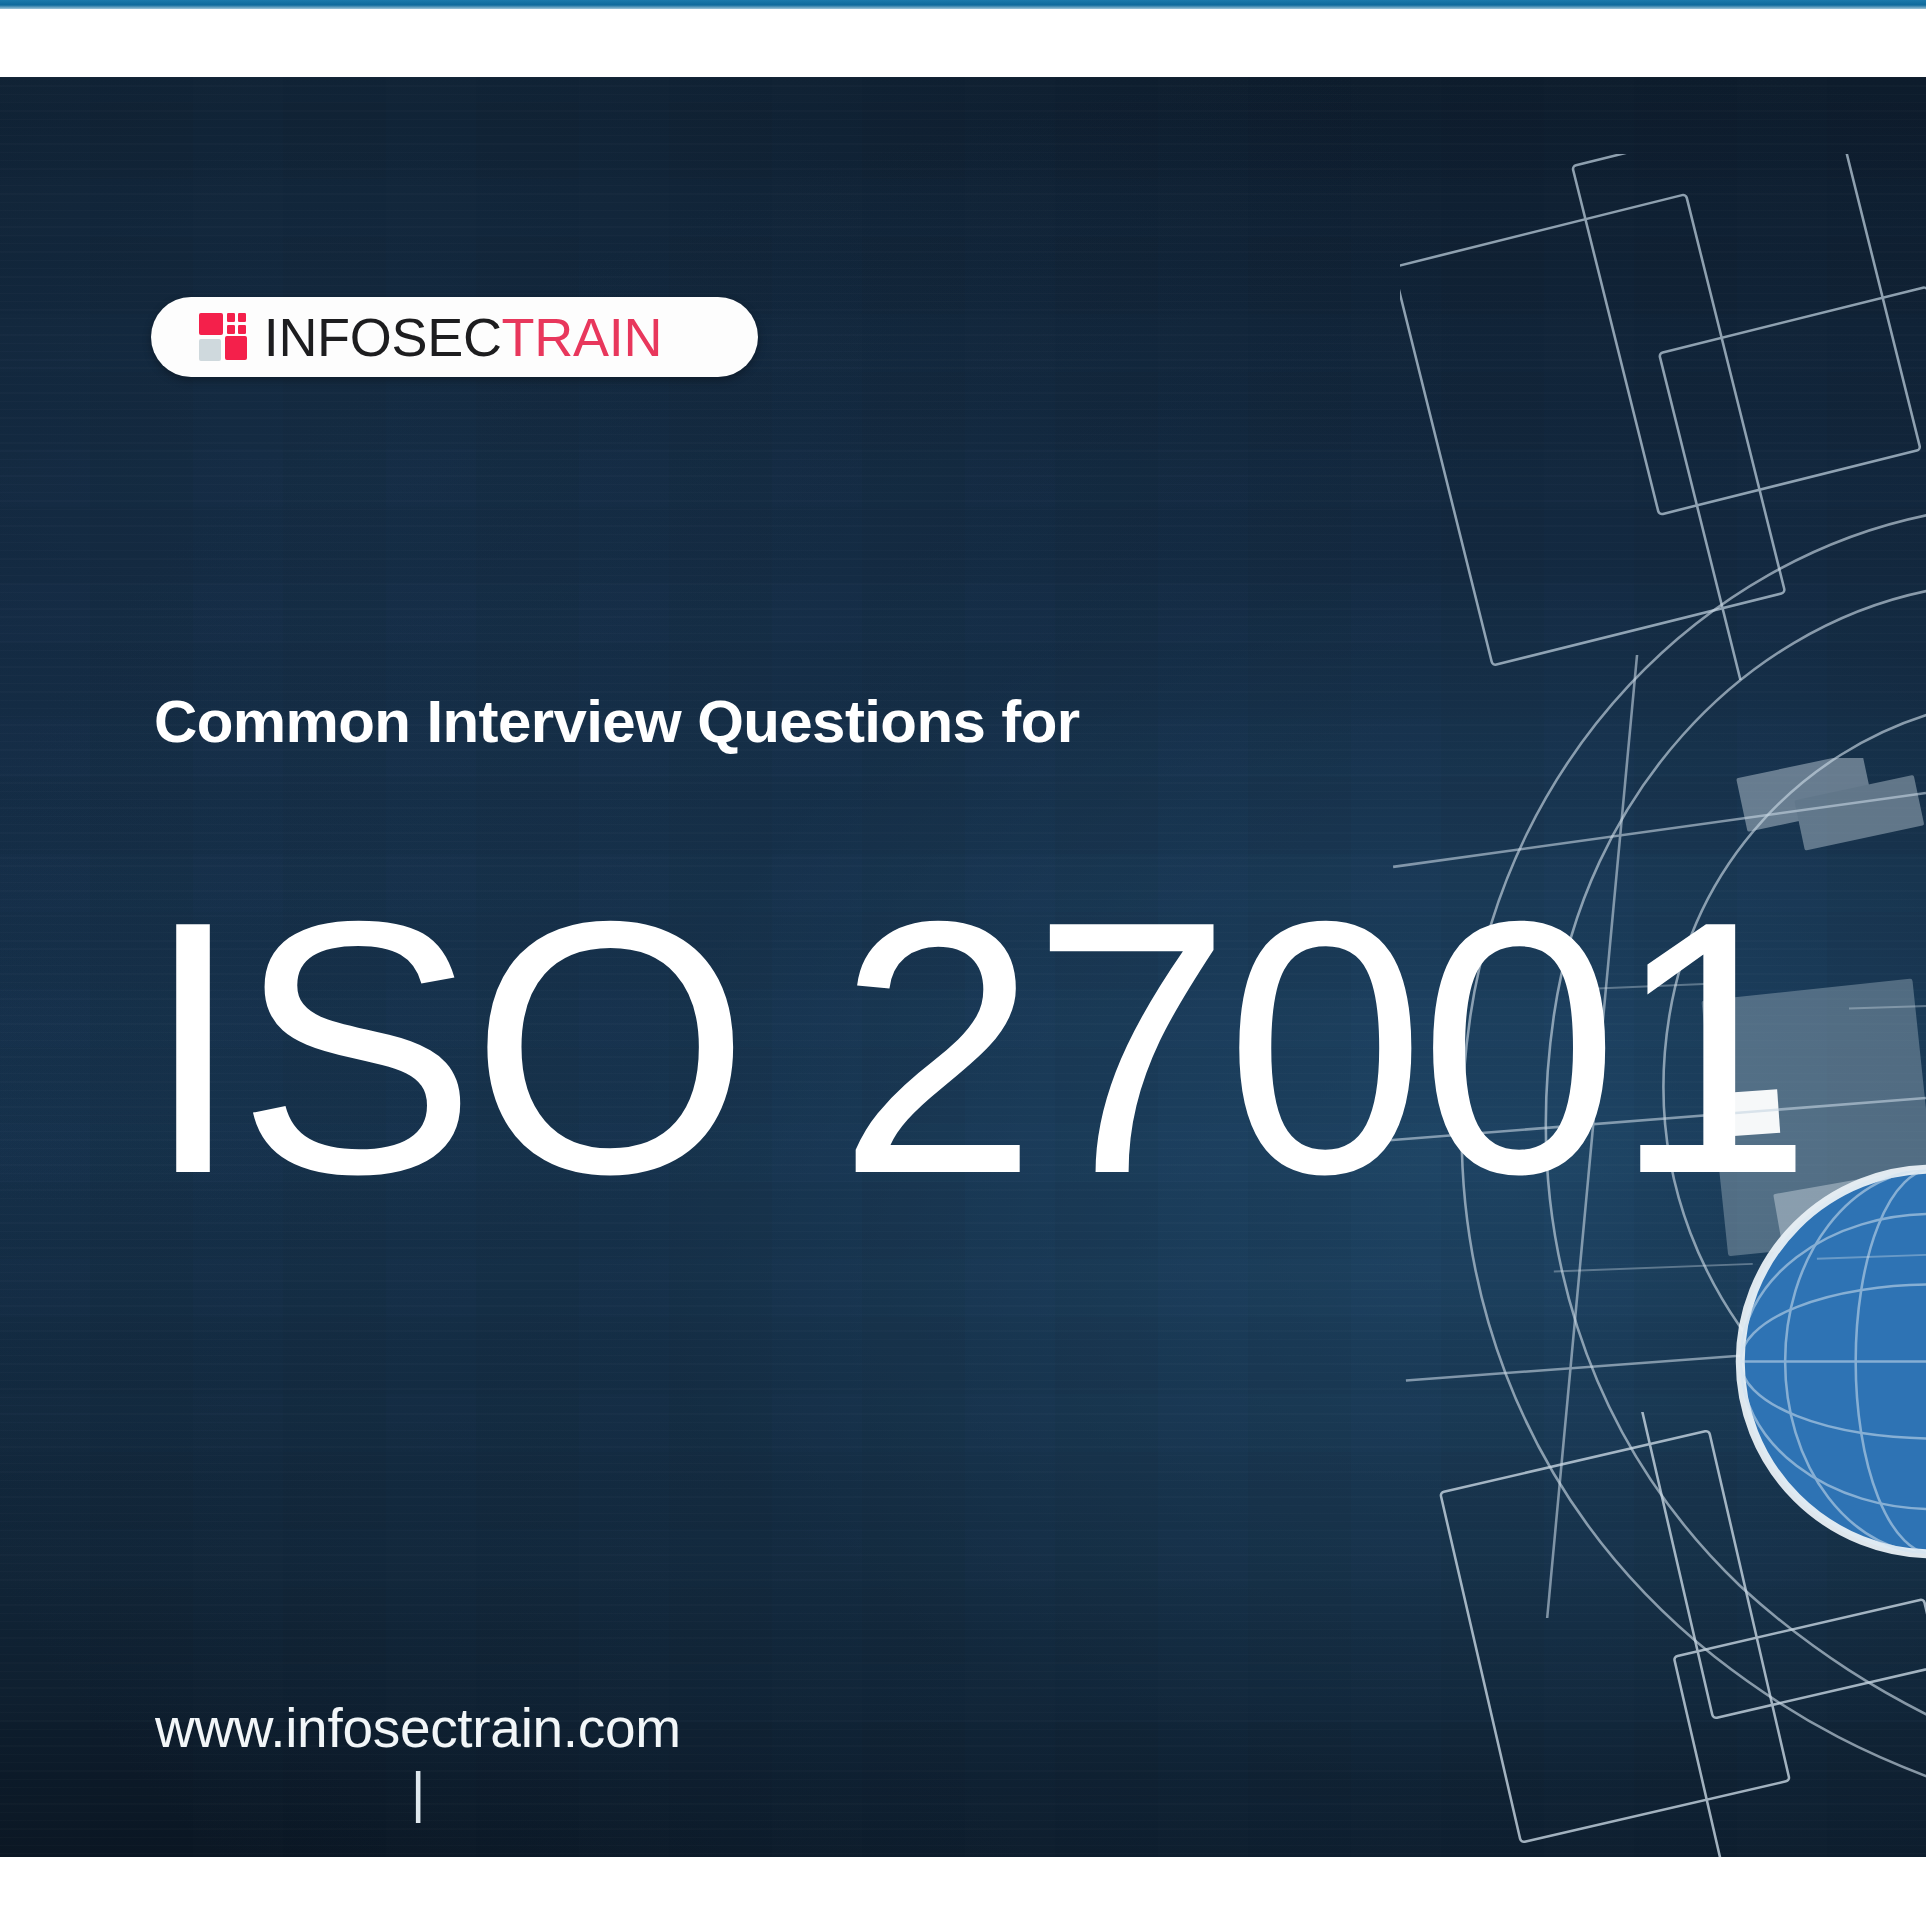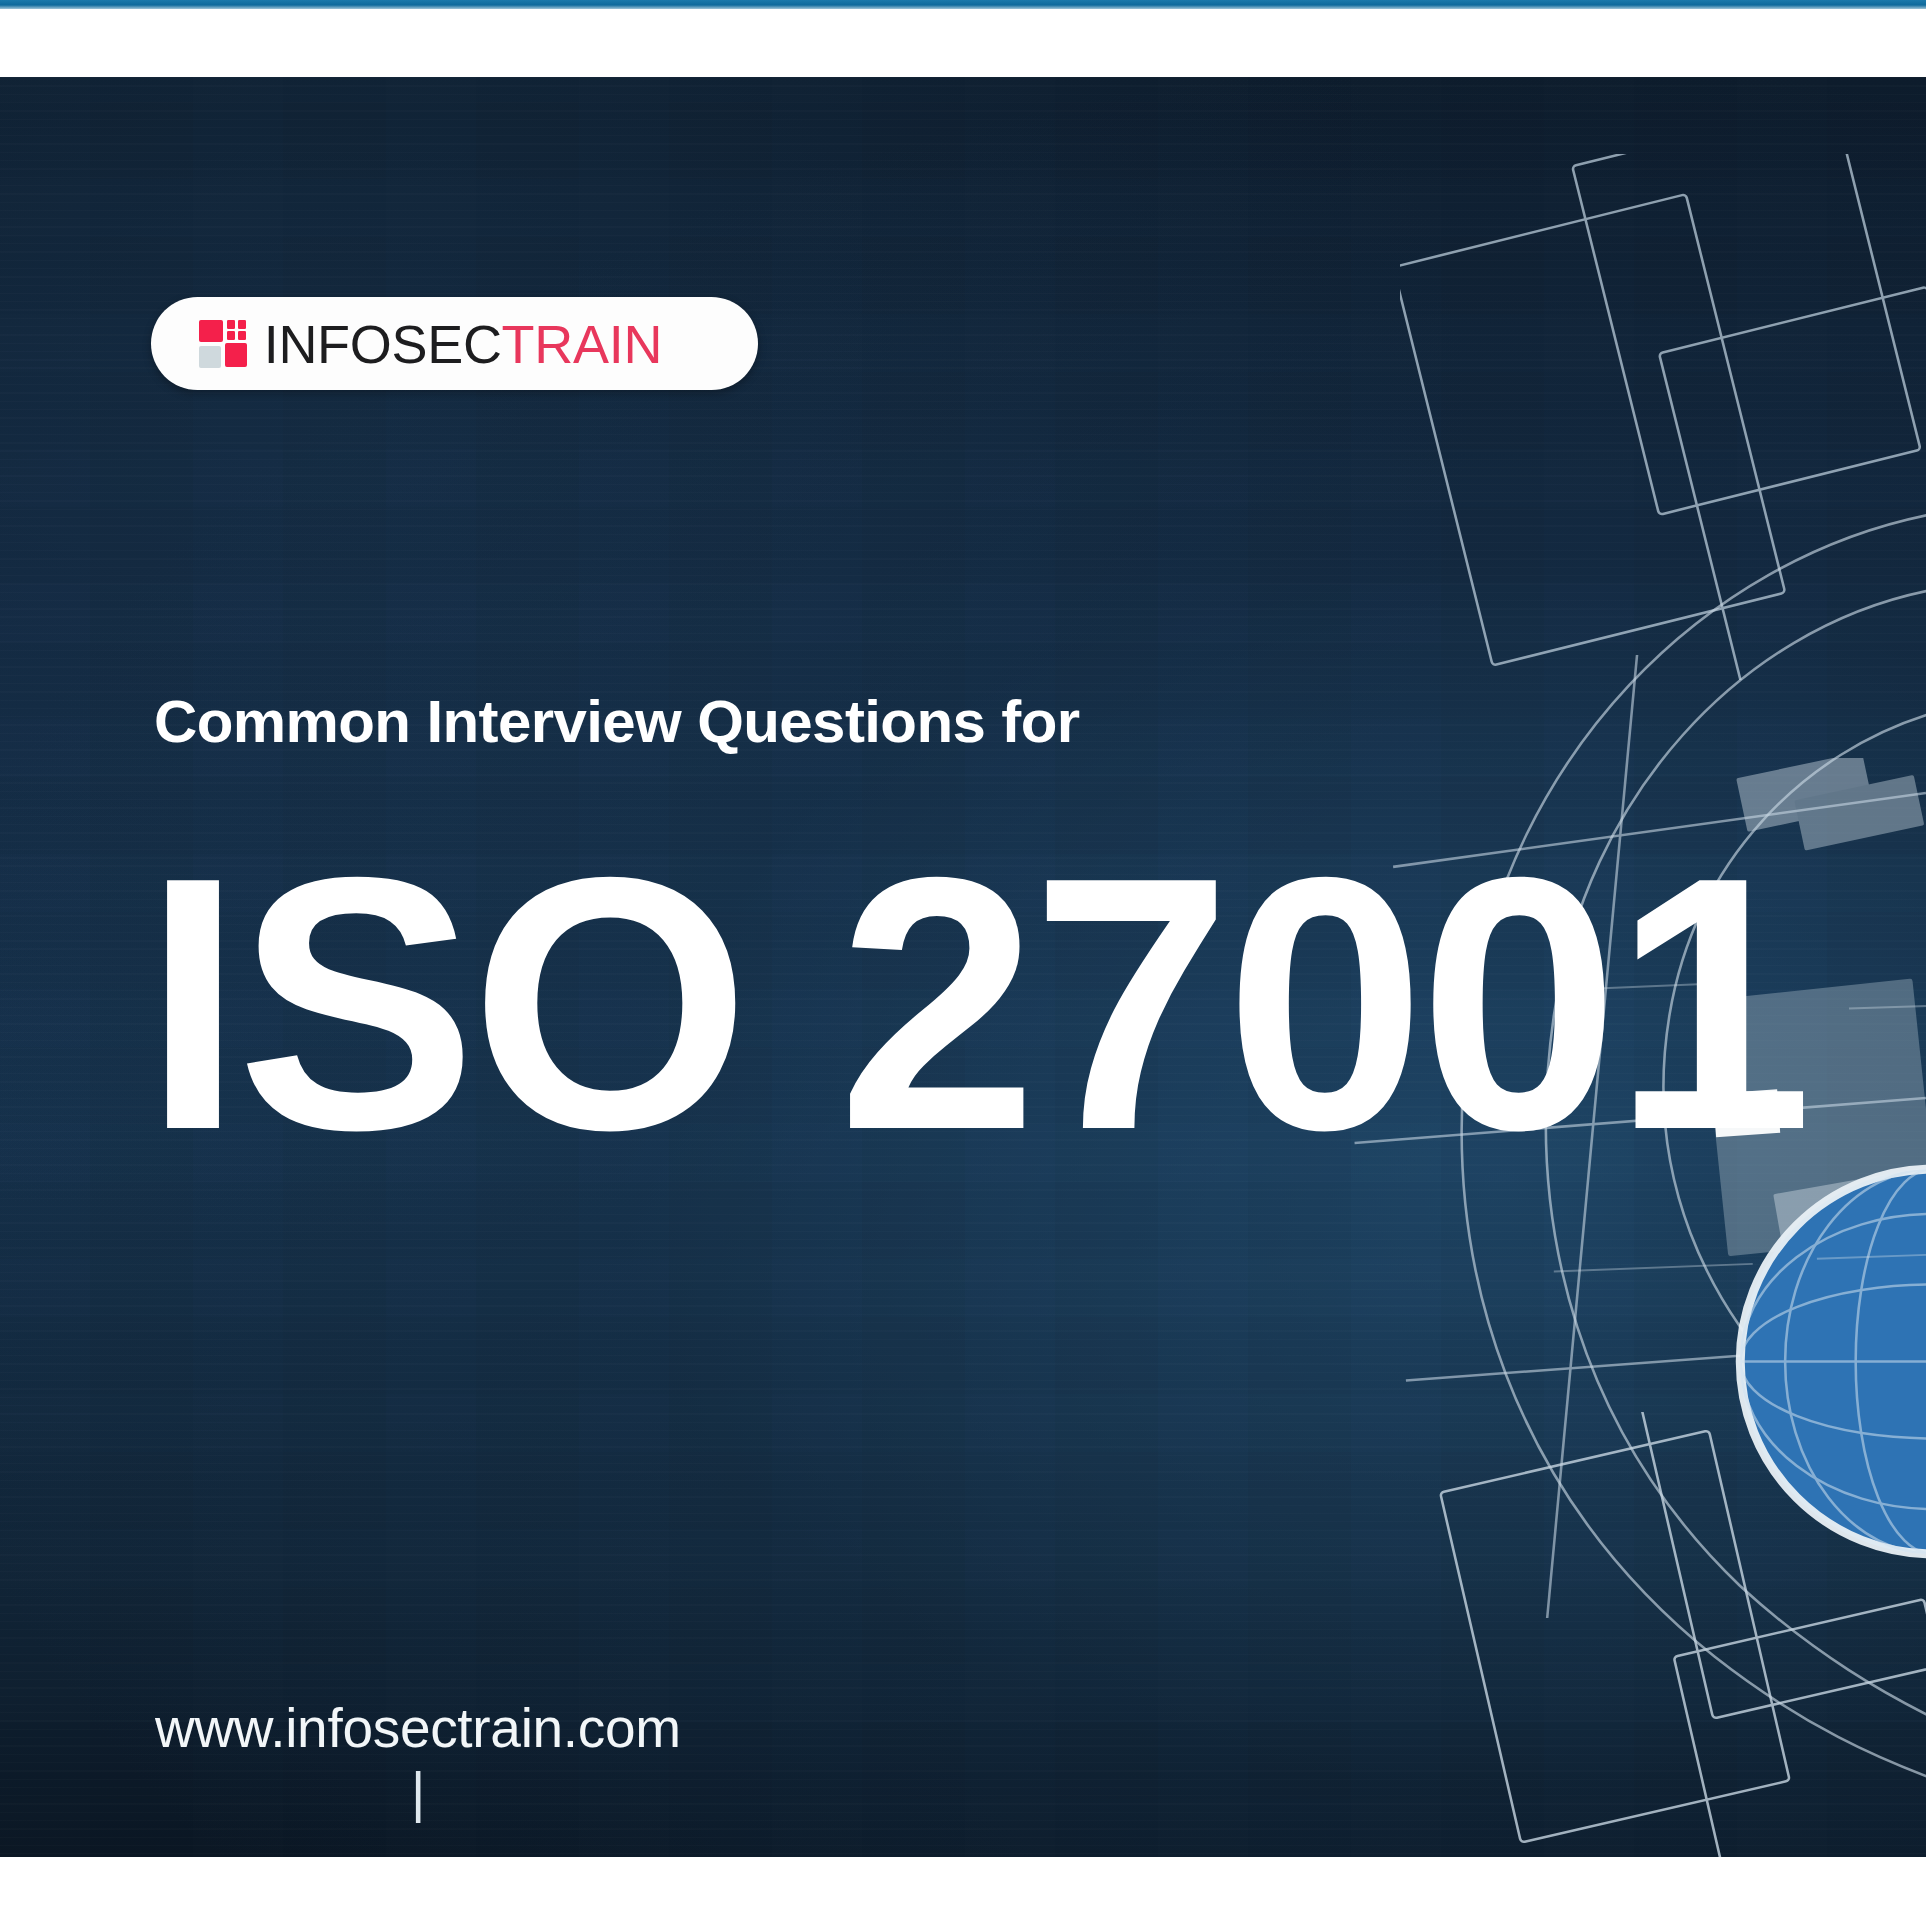--- a/index.html
+++ b/index.html
@@ -70,21 +70,21 @@
     background:#ffffff;
   }
 
   
   .deco { position:absolute; inset:0; pointer-events:none; }
   .deco svg { position:absolute; display:block; }
 
   
   .logo-pill {
     position:absolute; left:151px; top:220px;
-    width:607px; height:93px;
+    width:607px; height:80px;
     background:#fdfdfd;
     border-radius:51px;
     display:flex; align-items:center;
     padding-left:48px;
     box-shadow:0 3.2px 9px rgba(0,0,0,0.30);
   }
   .logo-mark {
     position:relative;
     width:48px; height:48px;
     flex:0 0 48px;
@@ -114,23 +114,23 @@
     position:absolute; left:154px; top:613px;
     width:1605px;
     font-size:60px;
     font-weight:700;
     color:#ffffff;
     letter-spacing:-0.6px;
     line-height:1.05;
     white-space:nowrap;
   }
   .headline {
-    position:absolute; left:143px; top:764px;
+    position:absolute; left:143px; top:808px;
     font-size:360px;
-    font-weight:700;
+    font-weight:400;
     color:#ffffff;
     letter-spacing:-6.4px;
     line-height:0.9;
     white-space:nowrap;
   }
 
   
   .footer {
     position:absolute; left:155px; top:1619px;
     font-size:55px;

